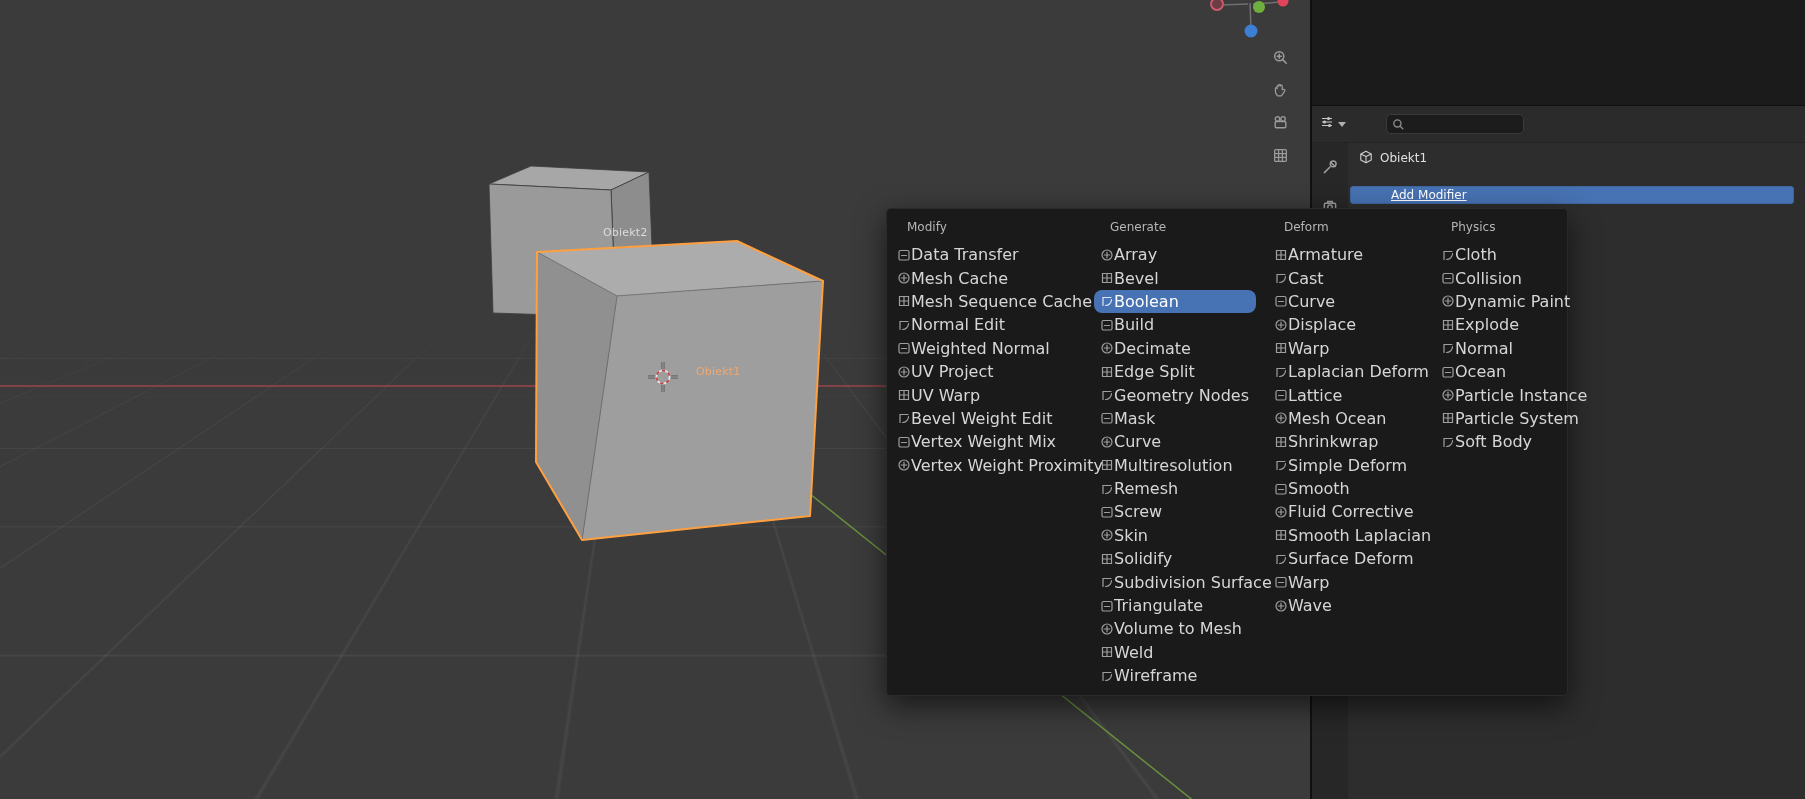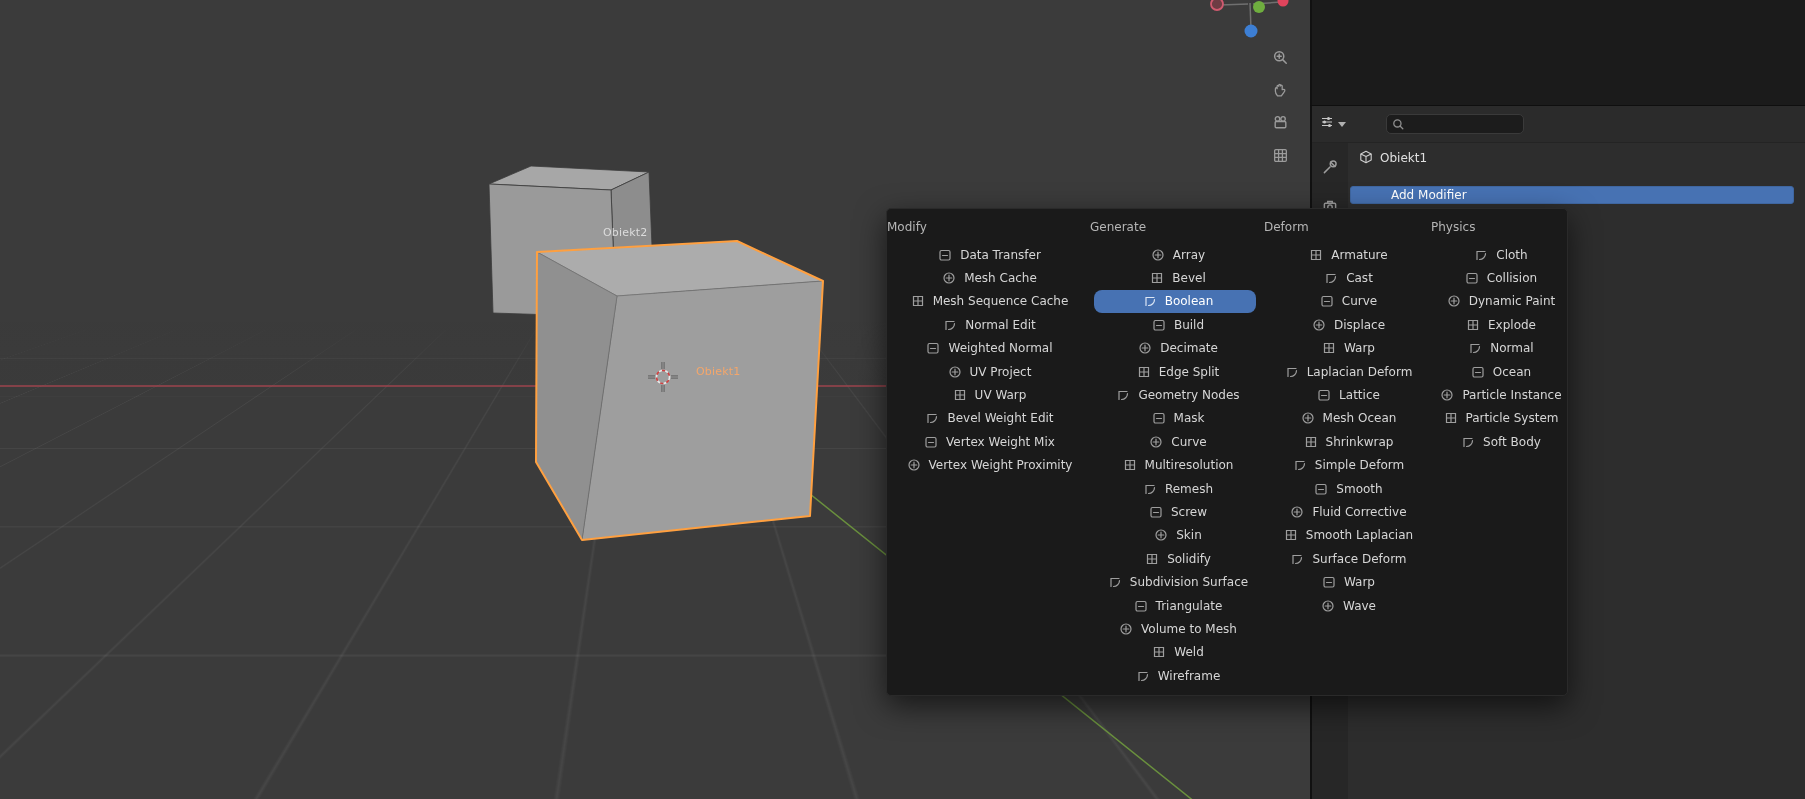--- a/index.html
+++ b/index.html
@@ -43,32 +43,32 @@
   .search-box input { flex:1; background:transparent; border:none; outline:none;
                       color:#ddd; font-size:11px; font-family:inherit; min-width:0; }
   .tab-strip { position:absolute; left:0; top:37px; width:36px; bottom:0; background:#272727; }
   .tab-btn { position:absolute; left:9px; width:18px; height:18px; color:#9d9d9d; cursor:pointer; }
   .tab-tool { top:15px; } .tab-render { top:54px; }
   .breadcrumb-row { position:absolute; left:46px; top:42px; height:20px; display:flex;
                     align-items:center; gap:6px; color:#e0e0e0; font-size:12px; }
   .add-modifier { position:absolute; left:38px; top:80px; width:444px; height:18px;
                   background:#4772b3; border:1px solid #3f66a0; border-radius:3px;
                   color:#fff; font-size:12px; font-family:inherit; text-align:left;
-                  padding-left:40px; cursor:pointer; }
+                  padding-left:40px; cursor:pointer;text-decoration:underline; }
 
   
   .modifier-menu { position:absolute; left:886px; top:208px; width:682px;
                    background:#1a1a1a; border:1px solid #2a2a2a; border-radius:5px;
                    box-shadow:0 10px 30px rgba(0,0,0,.6); padding:2px 0 8px 0; }
   .menu-cols { display:grid; grid-template-columns:203px 174px 167px 138px; align-items:start; }
-  .menu-col-header { height:32px; line-height:32px; padding-left:0;
+  .menu-col-header { height:32px; line-height:32px; padding-left:20px;
                      color:#b5b5b5; font-size:12px; }
-  .menu-item { height:23.4px; display:flex; align-items:center; gap:8px;
+  .menu-item { height:23.4px; display:flex; align-items:center; 
                padding-left:6px; margin:0 8px 0 4px; border-radius:4px;
-               color:#d6d6d6; font-size:12px; white-space:nowrap; cursor:pointer;justify-content:center; }
+               color:#d6d6d6; font-size:16px; white-space:nowrap; cursor:pointer; }
   .menu-item .mi-icon { width:14px; height:14px; color:#9e9e9e; flex:0 0 14px; display:flex; }
   .menu-item.highlighted { background:#4772b3; color:#fff;border-radius:8px; }
   .menu-item.highlighted .mi-icon { color:#dce6f5; }
 </style>
 </head>
 <body>
 
 <div class="viewport">
   <div class="grid-plane"></div>
   <div class="horizon-fade"></div>

